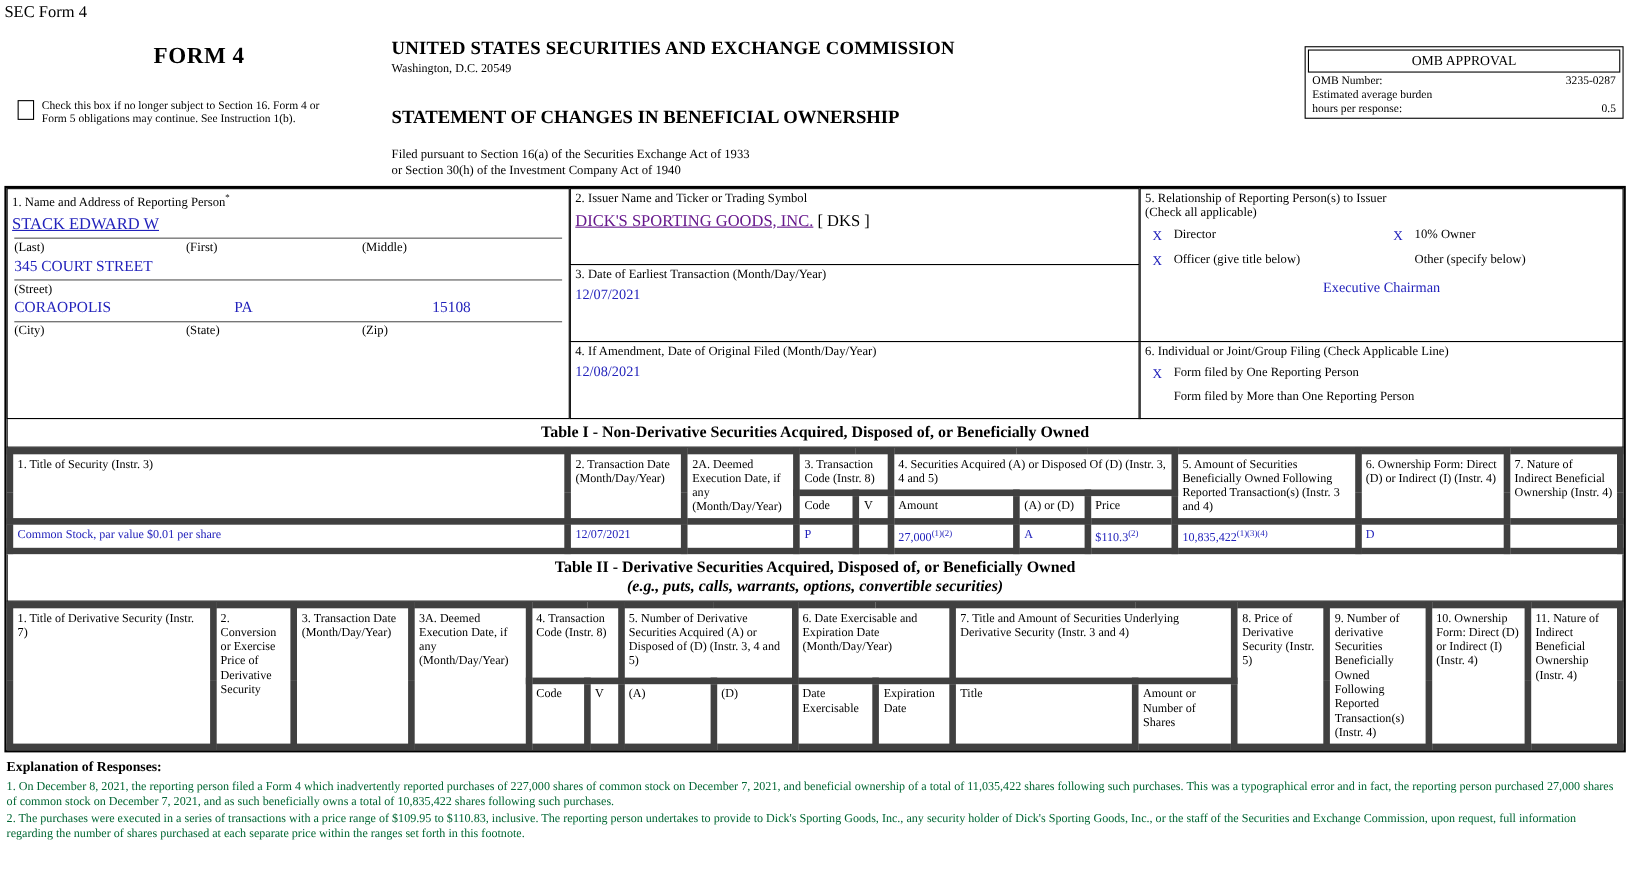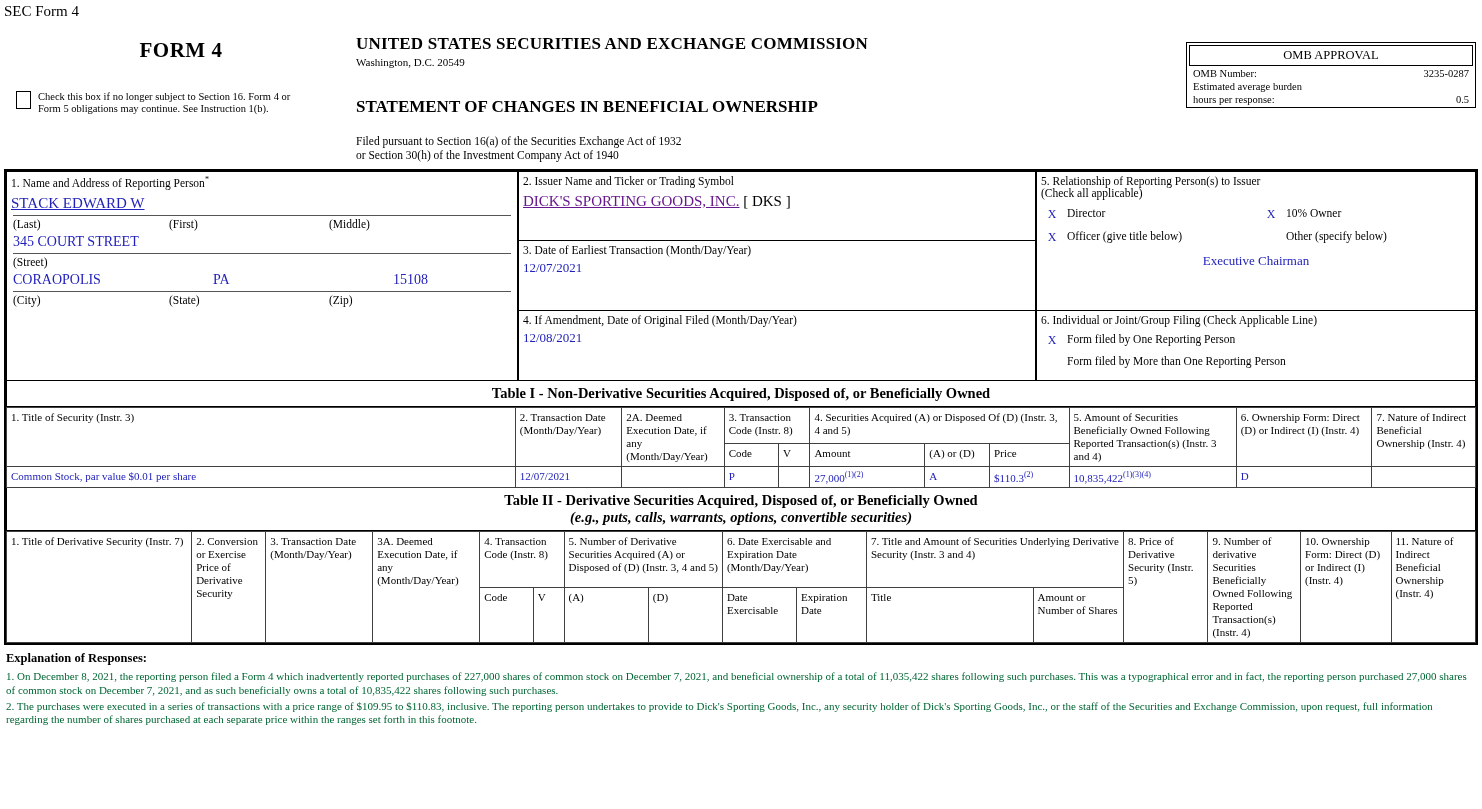--- a/index.html
+++ b/index.html
@@ -200,21 +200,21 @@
   .tbl-title .sub {
     font-size: 14.5px;
     font-style: italic;
   }
   table.data {
     border-collapse: collapse;
     width: 100%;
     table-layout: fixed;
   }
   table.data td, table.data th {
-    border: 1px solid #404040;
+    border: 6px solid #404040;
     vertical-align: top;
     padding: 3px 4px;
     font-size: 11px;
     line-height: 1.18;
     font-weight: normal;
     text-align: left;
   }
   .val {
     color: #2222bb;
     font-size: 12.5px;
@@ -253,21 +253,21 @@
         <div class="chk"></div>
         <div class="chk-text">Check this box if no longer subject to Section 16. Form 4 or Form 5 obligations may continue. See Instruction 1(b).</div>
       </div>
     </div>
 
     <div class="hdr-center">
       <div class="agency">UNITED STATES SECURITIES AND EXCHANGE COMMISSION</div>
       <div class="agency-sub">Washington, D.C. 20549</div>
       <div class="statement">STATEMENT OF CHANGES IN BENEFICIAL OWNERSHIP</div>
       <div class="pursuant">
-        <div>Filed pursuant to Section 16(a) of the Securities Exchange Act of 1932</div>
+        <div>Filed pursuant to Section 16(a) of the Securities Exchange Act of 1933</div>
         <div>or Section 30(h) of the Investment Company Act of 1940</div>
       </div>
     </div>
 
     <div class="hdr-right">
       <div class="omb-box">
         <div class="omb-title">OMB APPROVAL</div>
         <div class="omb-row">
           <span>OMB Number:</span>
           <span>3235-0287</span>

